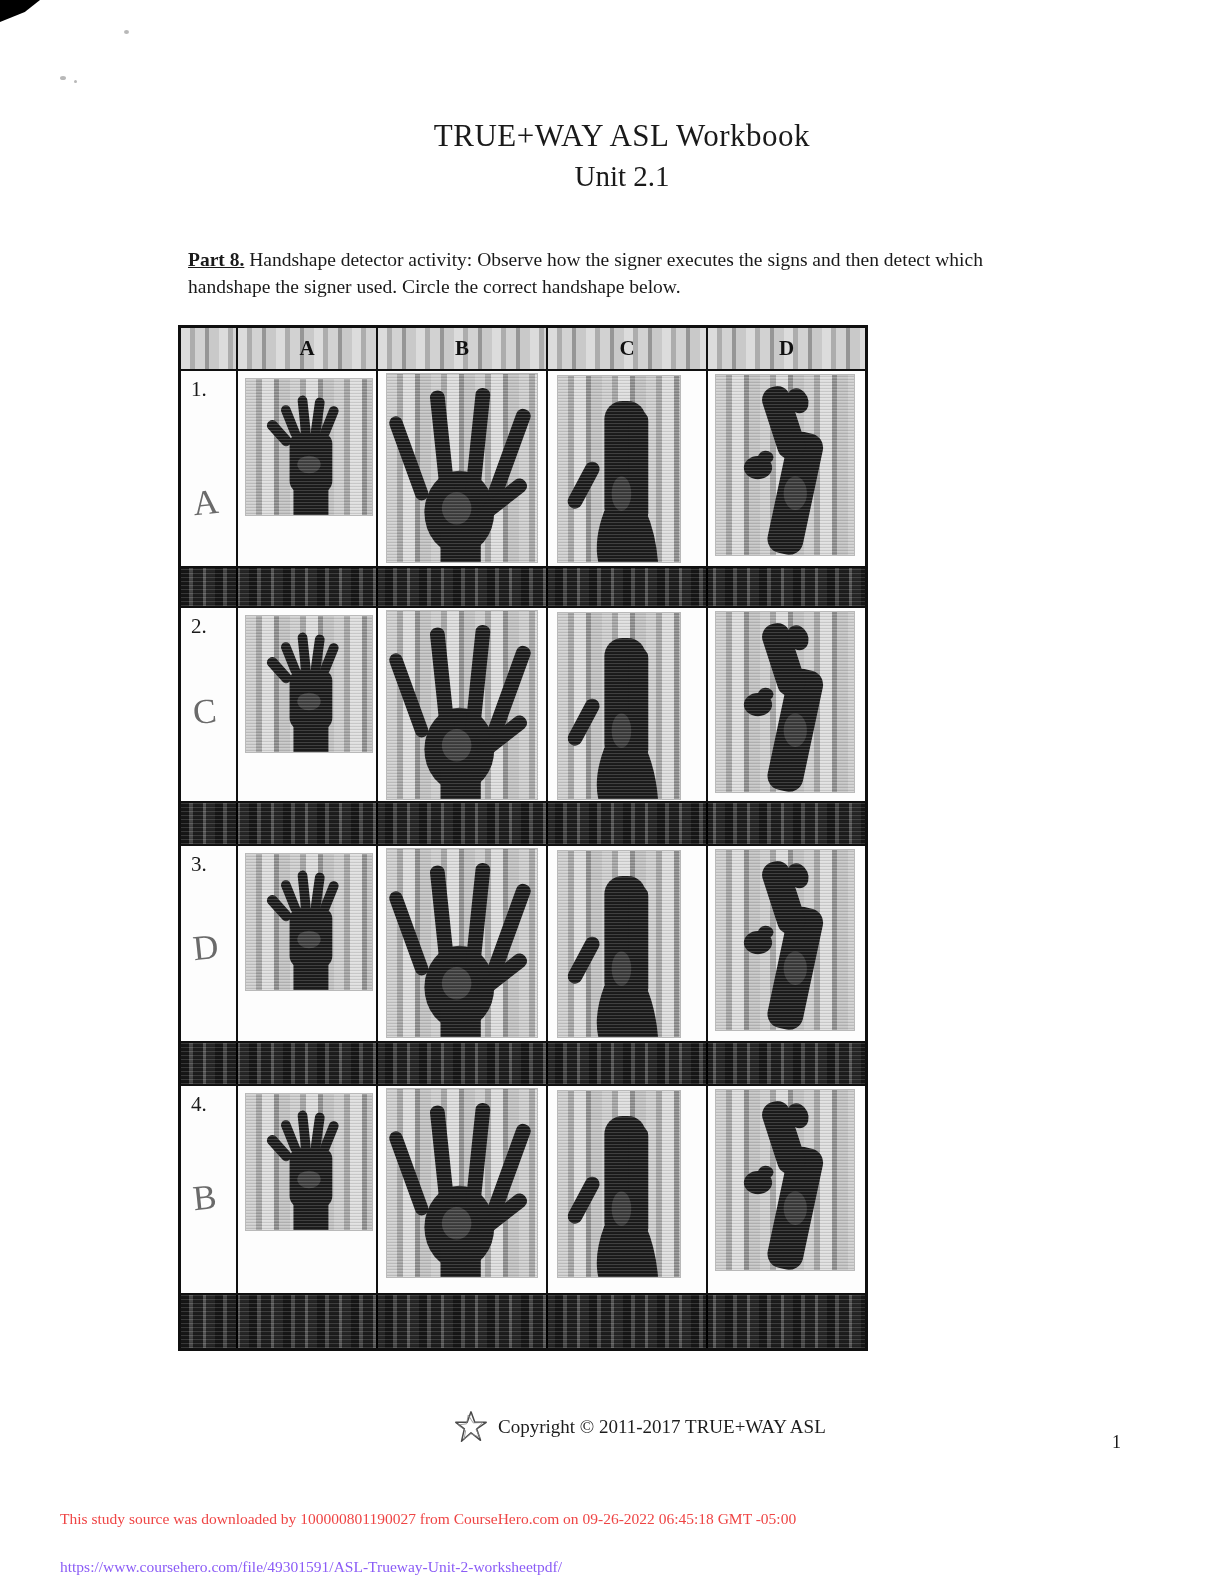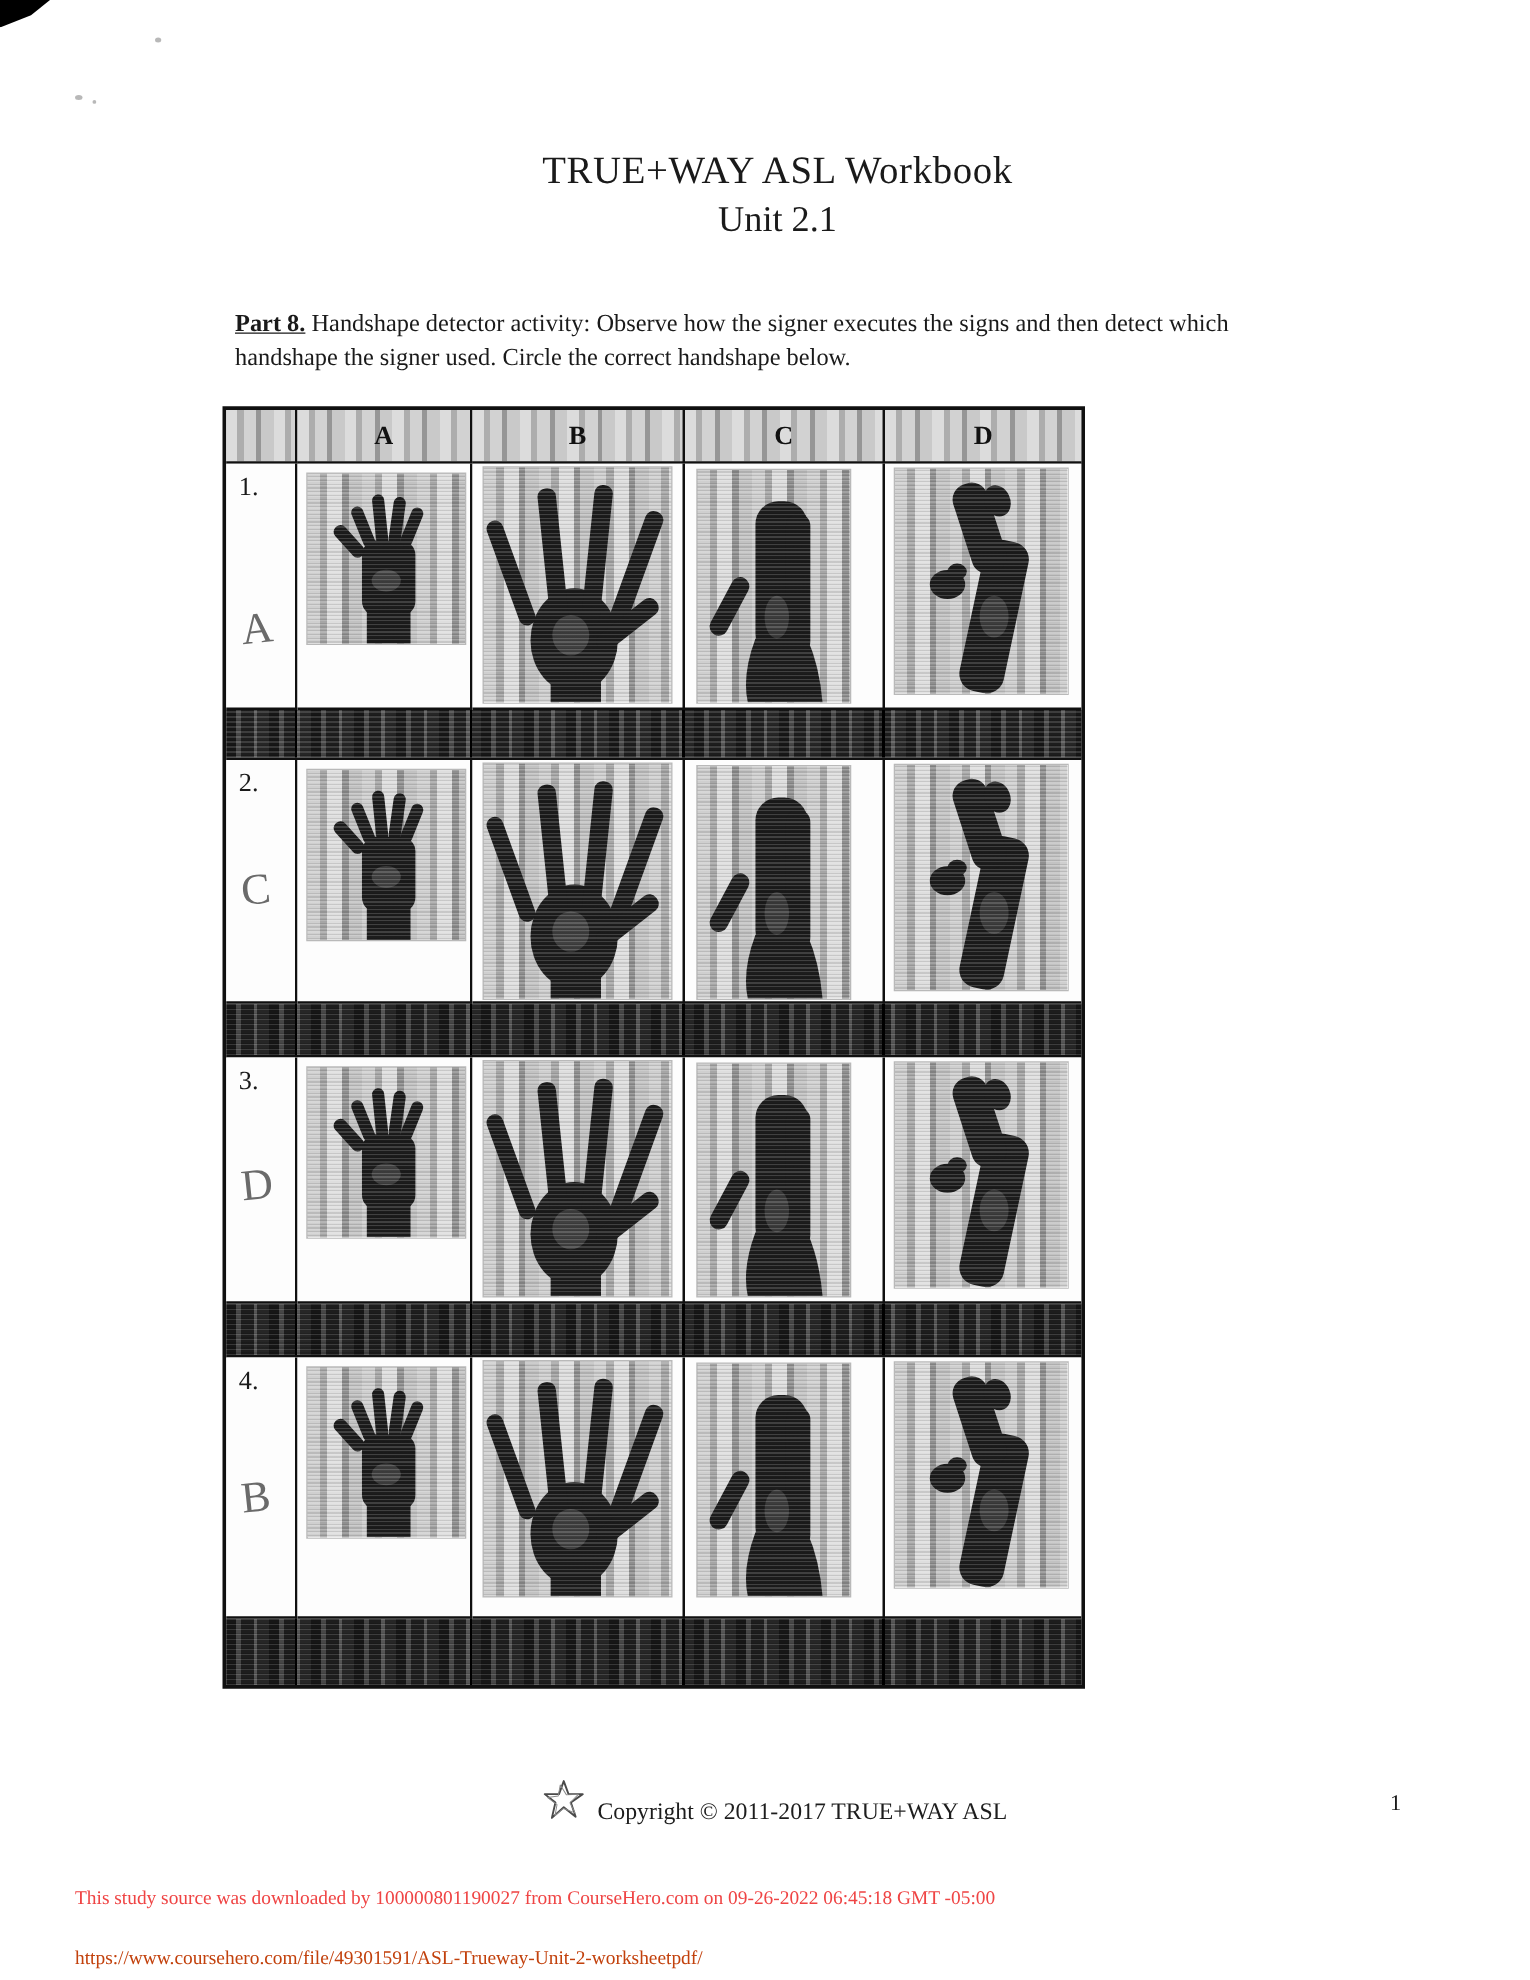--- a/index.html
+++ b/index.html
@@ -69,26 +69,26 @@
     background:repeating-linear-gradient(0deg,rgba(255,255,255,.16) 0 1px,rgba(0,0,0,.10) 1px 2px,transparent 2px 3px);
     pointer-events:none;
   }
   .photo svg{position:absolute;inset:0;width:100%;height:100%;}
   .photo-a{width:126px;height:136px;margin:8px 0 0 8px;}
   .photo-b{width:150px;height:188px;margin:3px 0 0 9px;}
   .photo-c{width:122px;height:186px;margin:5px 0 0 10px;}
   .photo-d{width:138px;height:180px;margin:4px 0 0 8px;}
 
   
-  .copyright-row{position:absolute;left:432px;top:1416px;display:flex;align-items:flex-end;gap:8px;margin-top:13px;}
+  .copyright-row{position:absolute;left:452px;top:1416px;display:flex;align-items:flex-start;gap:8px;}
   .star{width:38px;height:40px;margin-top:-8px;}
   .copyright-text{font-size:19px;color:#1d1d1d;}
   .page-number{position:absolute;left:1112px;top:1432px;font-size:18px;}
   .download-notice{position:absolute;left:60px;top:1510px;font-size:15.5px;color:#ef4444;}
-  .source-url{position:absolute;left:60px;top:1558px;font-size:15.5px;color:#c2410c;}
+  .source-url{position:absolute;left:60px;top:1558px;font-size:15.5px;color:#8b5cf6;}
 </style>
 </head>
 <body>
 
 <svg width="0" height="0" style="position:absolute" aria-hidden="true">
   <defs>
     <symbol id="hand-a" viewBox="0 0 100 140" preserveAspectRatio="xMidYMax meet">
       <g fill="#1c1c1c">
         <rect x="30" y="55" width="44" height="62" rx="12"></rect>
         <rect x="34" y="108" width="36" height="32"></rect>

